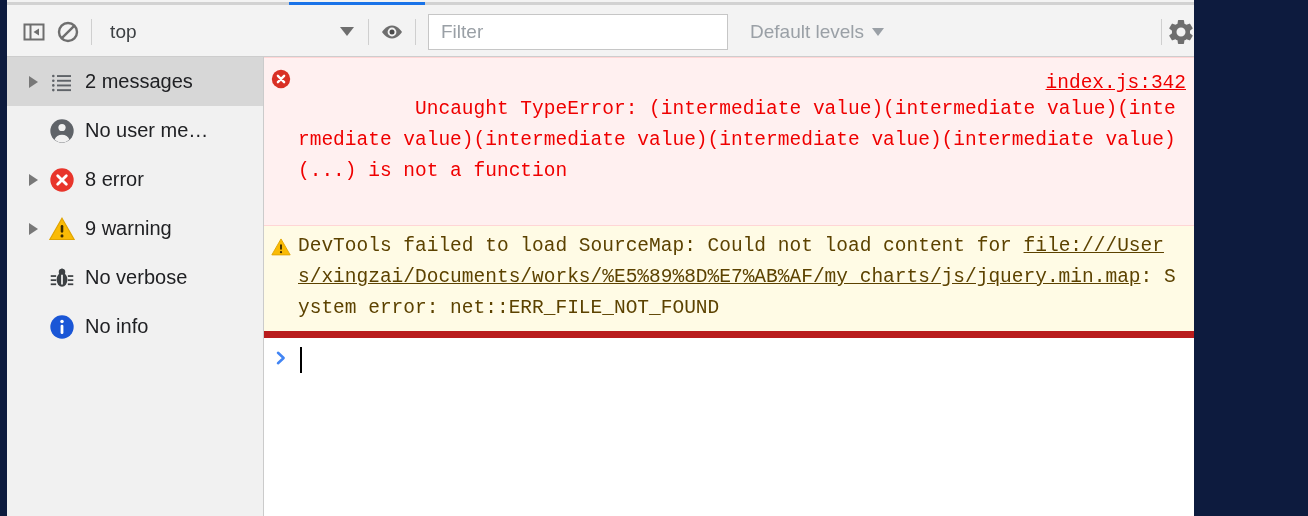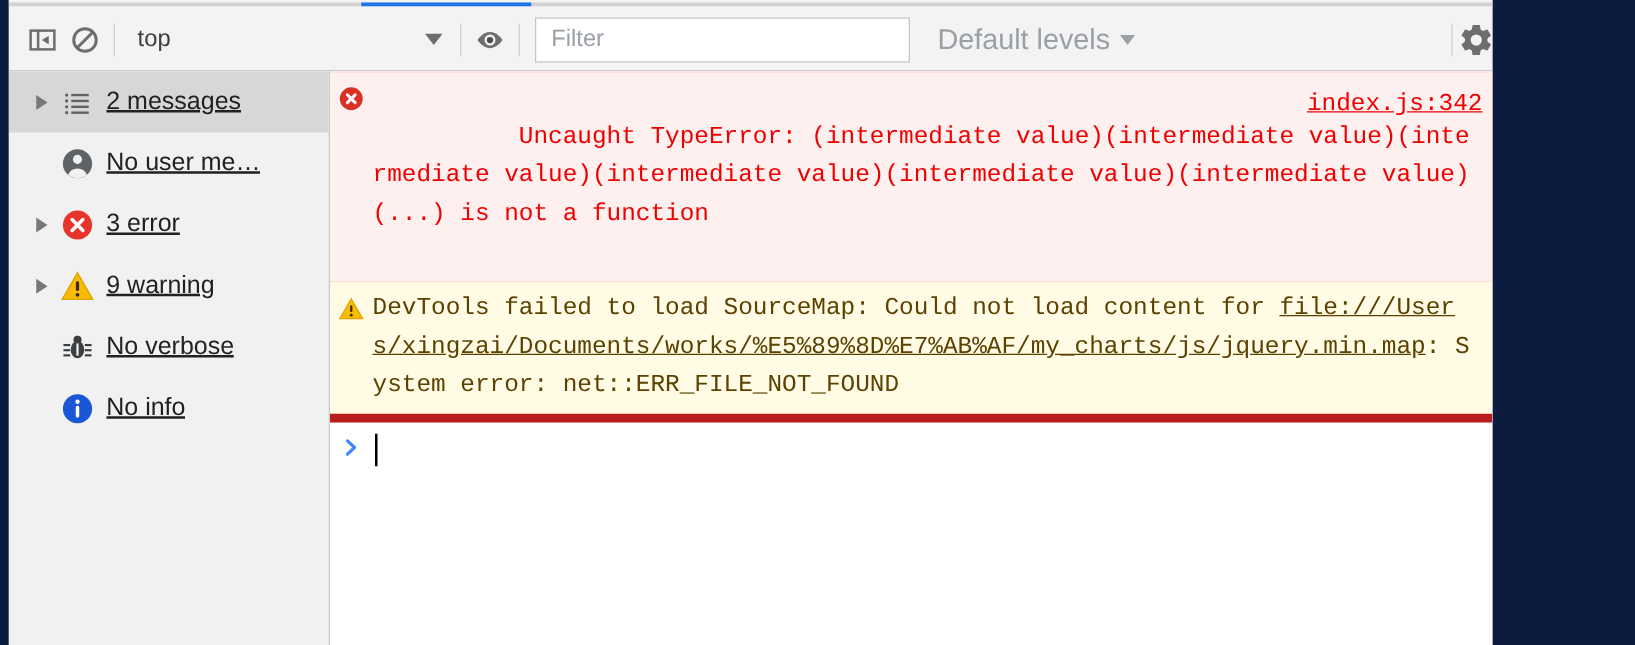--- a/index.html
+++ b/index.html
@@ -121,21 +121,21 @@
   }
   .filter-box input::placeholder { color: #9aa0a6; }
   .levels {
     display: flex;
     align-items: center;
     gap: 8px;
     margin-left: 22px;
     flex: 0 0 auto;
   }
   .levels .lv-label {
-    font-size: 23px;
+    font-size: 19px;
     color: #9aa0a6;
   }
   .caret-sm {
     width: 0; height: 0;
     border-left: 6px solid transparent;
     border-right: 6px solid transparent;
     border-top: 8px solid #9aa0a6;
   }
   .tb-spacer { flex: 1 1 auto; }
   .tb-right {
@@ -189,21 +189,20 @@
     display: flex;
     align-items: center;
     justify-content: center;
   }
   .side-label {
     font-size: 20px;
     color: #202124;
     white-space: nowrap;
     overflow: hidden;
     margin-left: 6px;
-    text-decoration: underline;
   }
 
   
   .console {
     flex: 1 1 auto;
     background: #ffffff;
     overflow: hidden;
     min-width: 0;
   }
   .msg {
@@ -399,21 +398,21 @@
       <div class="side-item">
         <span class="side-tri">
             <i></i>
           </span>
         <span class="side-icon">
           <svg width="28" height="28" viewBox="0 0 24 24">
             <circle cx="12" cy="12" r="10" fill="#e8352b"></circle>
             <path d="M8.3 8.3 L15.7 15.7 M15.7 8.3 L8.3 15.7" stroke="#fff" stroke-width="2.4" stroke-linecap="round"></path>
           </svg>
         </span>
-        <span class="side-label">3 error</span>
+        <span class="side-label">8 error</span>
       </div>
 
       <div class="side-item">
         <span class="side-tri">
             <i></i>
           </span>
         <span class="side-icon">
           <svg width="28" height="28" viewBox="0 0 24 24">
             <path d="M12 2.8 L22.4 21 L1.6 21 Z" fill="#fabb05" stroke="#e0a400" stroke-width="1"></path>
             <rect x="10.9" y="8.6" width="2.2" height="6.6" rx="1" fill="#3b2b00"></rect>

